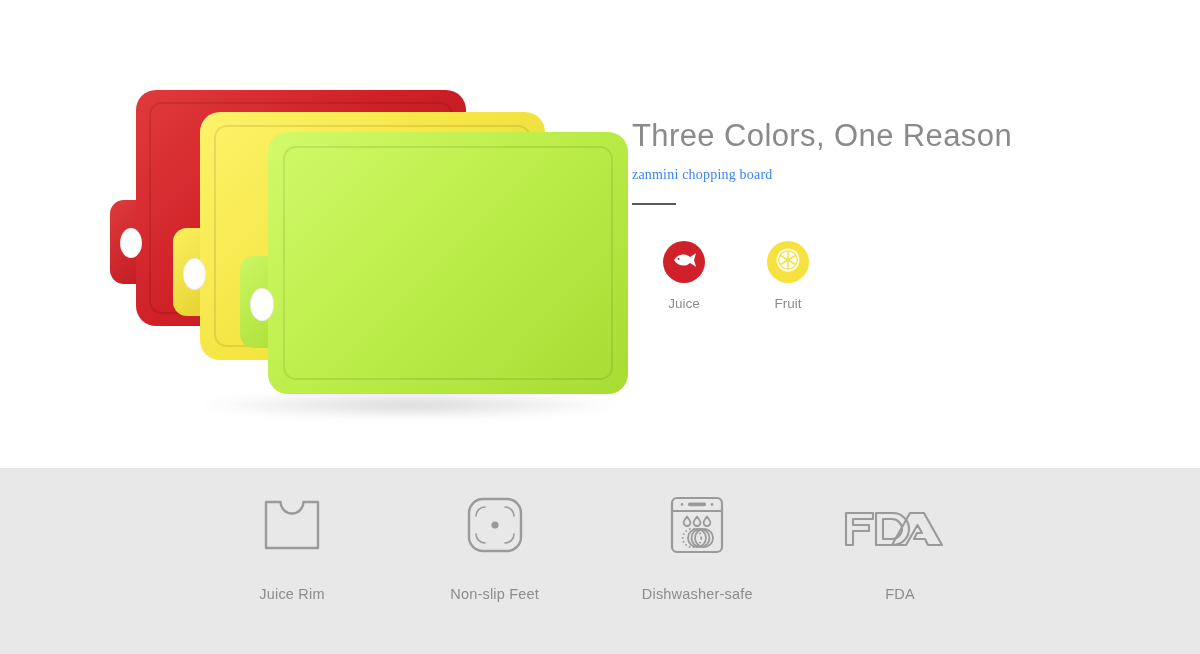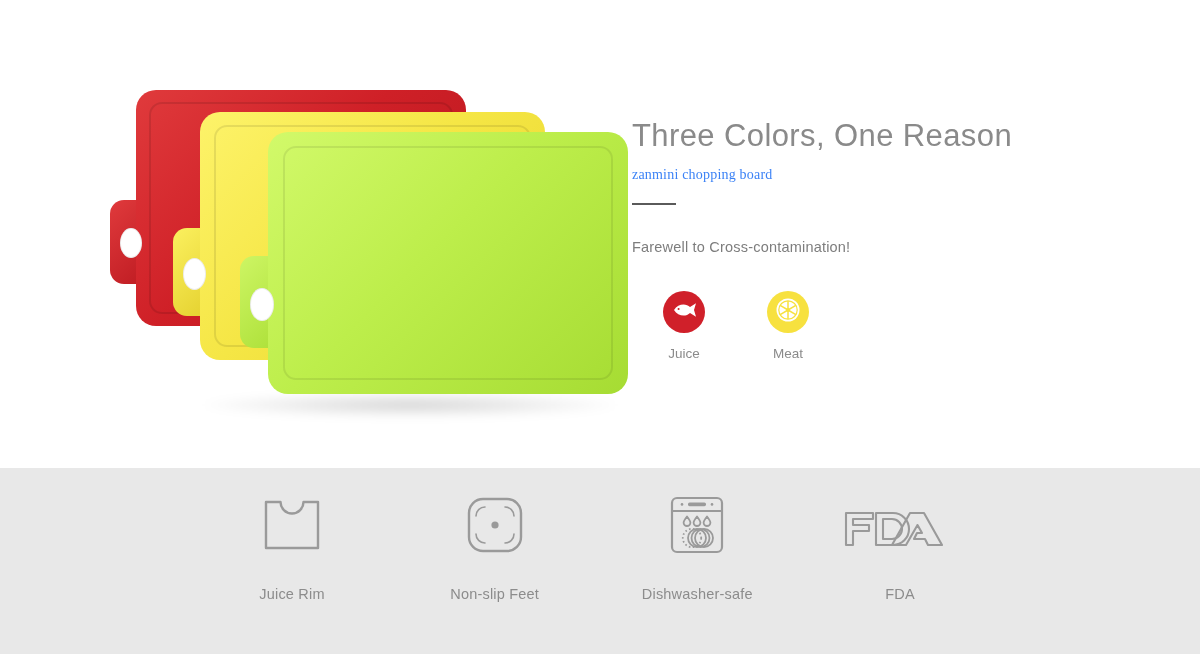--- a/index.html
+++ b/index.html
@@ -140,21 +140,20 @@
           <div class="hole"></div>
         </div>
 
       </div>
     </div>
 
     <div class="copy">
       <div class="headline">Three Colors, One Reason</div>
       <div class="subhead">zanmini chopping board</div>
       <div class="rule"></div>
-      <div class="tagline">Farewell to Cross-contamination!</div>
 
       <div class="usecases">
 
         <div class="usecase">
           <div class="bubble" style="background:#D0202A">
             <span>
               <svg width="26" height="16" viewBox="0 0 26 16">
                 <path d="M3 8 C7 1.5 15 1 19 5 L25 1.2 L23 8 L25 14.8 L19 11 C15 15 7 14.5 3 8 Z" fill="#ffffff"></path>
                 <circle cx="7.6" cy="7" r="1.05" fill="#D0202A"></circle>
               </svg>
@@ -174,21 +173,21 @@
                   <line x1="13" y1="13" x2="20.4" y2="8.7"></line>
                   <line x1="13" y1="13" x2="20.4" y2="17.3"></line>
                   <line x1="13" y1="13" x2="13" y2="21.6"></line>
                   <line x1="13" y1="13" x2="5.6" y2="17.3"></line>
                   <line x1="13" y1="13" x2="5.6" y2="8.7"></line>
                 </g>
                 <circle cx="13" cy="13" r="1.9" fill="#F7E13F"></circle>
               </svg>
             </span>
           </div>
-          <div class="uc-label">Meat</div>
+          <div class="uc-label">Fruit</div>
         </div>
 
 
       </div>
     </div>
   </div>
 
   <div class="featurebar">
     <div class="features">
 

